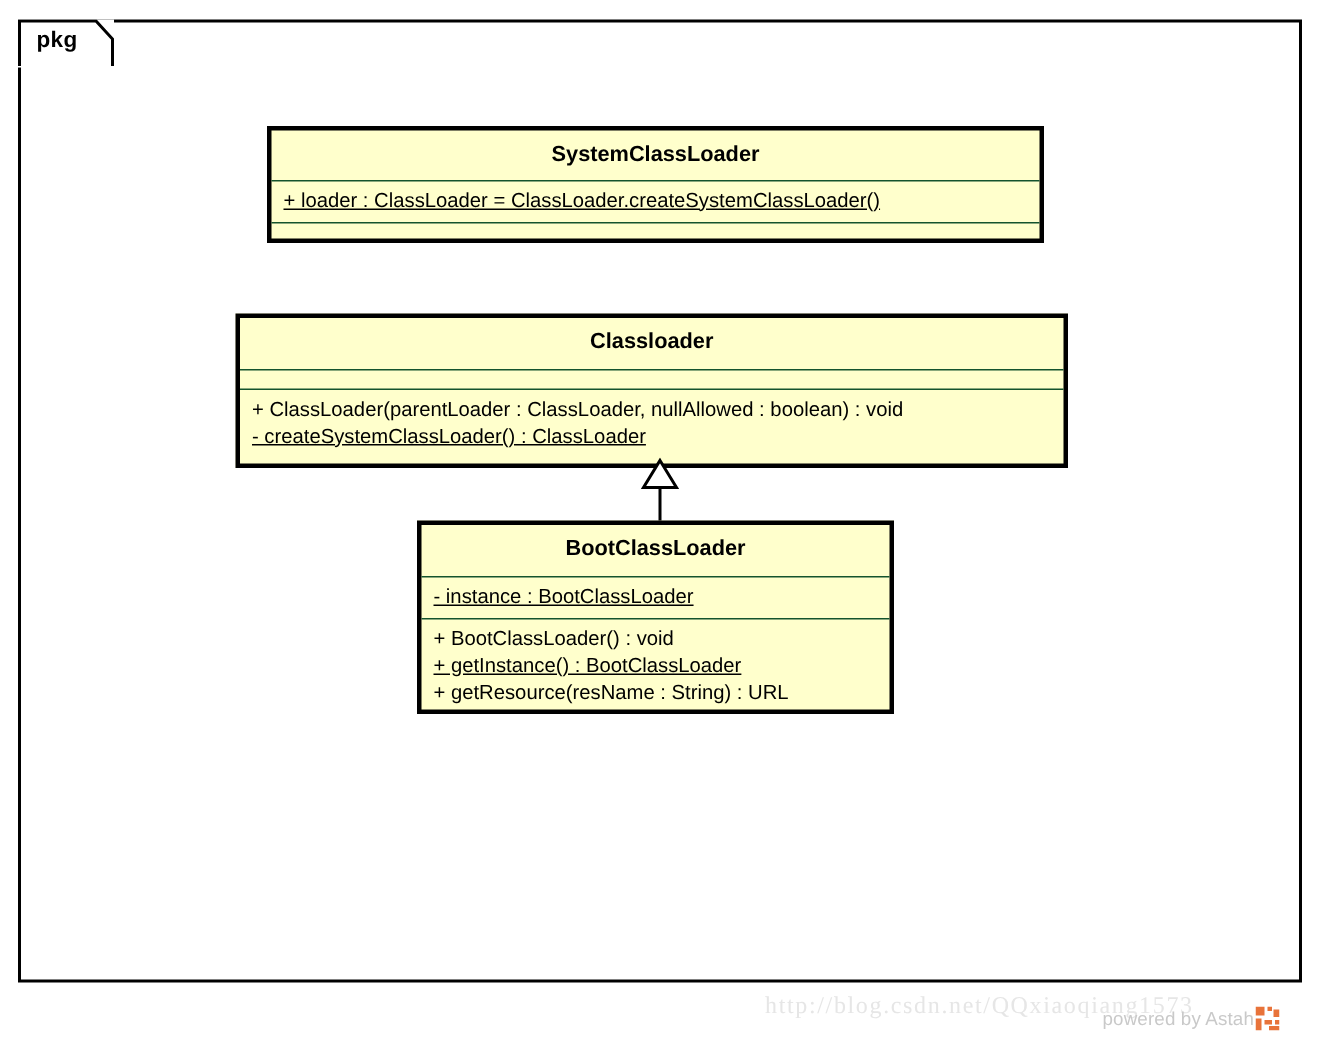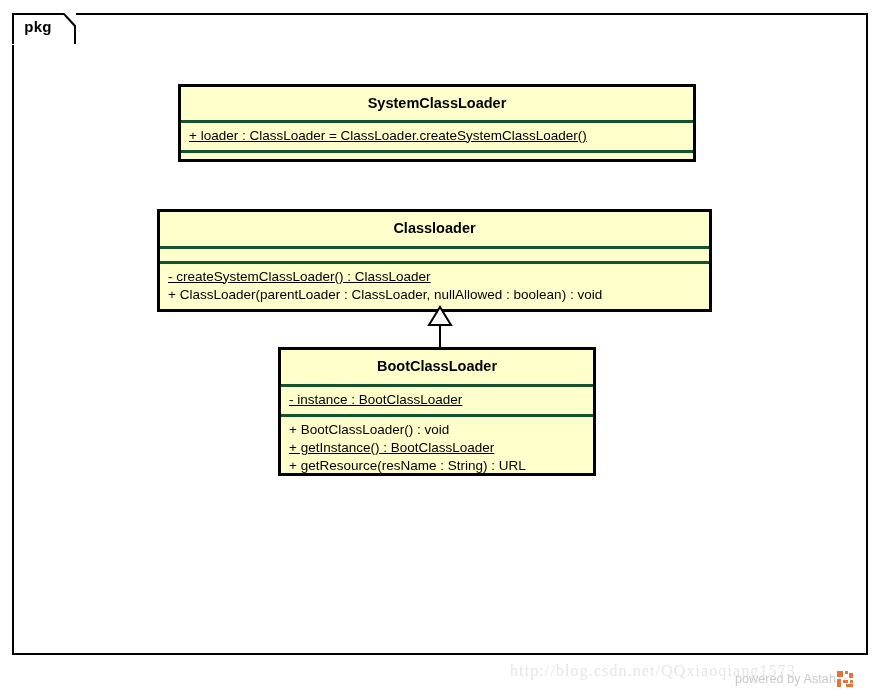--- a/index.html
+++ b/index.html
@@ -66,21 +66,21 @@
   }
   .class-name {
     text-align: center;
     font-size: 14.5px;
     font-weight: bold;
     color: #000000;
     line-height: 1;
     padding: 9px 4px 10px 4px;
   }
   .compartment {
-    border-top: 3px solid #14532d;
+    border-top: 1px solid #14532d;
     padding: 4px 8px 5px 8px;
   }
   .compartment.empty {
     padding: 3px 8px 3px 8px;
     min-height: 6px;
   }
   .member {
     font-size: 13.5px;
     color: #000000;
     line-height: 18px;
@@ -170,22 +170,22 @@
   <div class="compartment">
     <div class="member static">+ loader : ClassLoader = ClassLoader.createSystemClassLoader()</div>
   </div>
   <div class="compartment empty"></div>
 </div>
 
 <div class="class-box" id="box-classloader">
   <div class="class-name">Classloader</div>
   <div class="compartment empty"></div>
   <div class="compartment">
+    <div class="member">+ ClassLoader(parentLoader : ClassLoader, nullAllowed : boolean) : void</div>
     <div class="member static">- createSystemClassLoader() : ClassLoader</div>
-    <div class="member">+ ClassLoader(parentLoader : ClassLoader, nullAllowed : boolean) : void</div>
   </div>
 </div>
 
 <svg id="generalization" viewBox="0 0 40 48">
   <line x1="20" y1="48" x2="20" y2="18" stroke="#000000" stroke-width="2"></line>
   <polygon points="20,2 31,20 9,20" fill="#ffffff" stroke="#000000" stroke-width="2"></polygon>
 </svg>
 
 <div class="class-box" id="box-bootclassloader">
   <div class="class-name">BootClassLoader</div>

